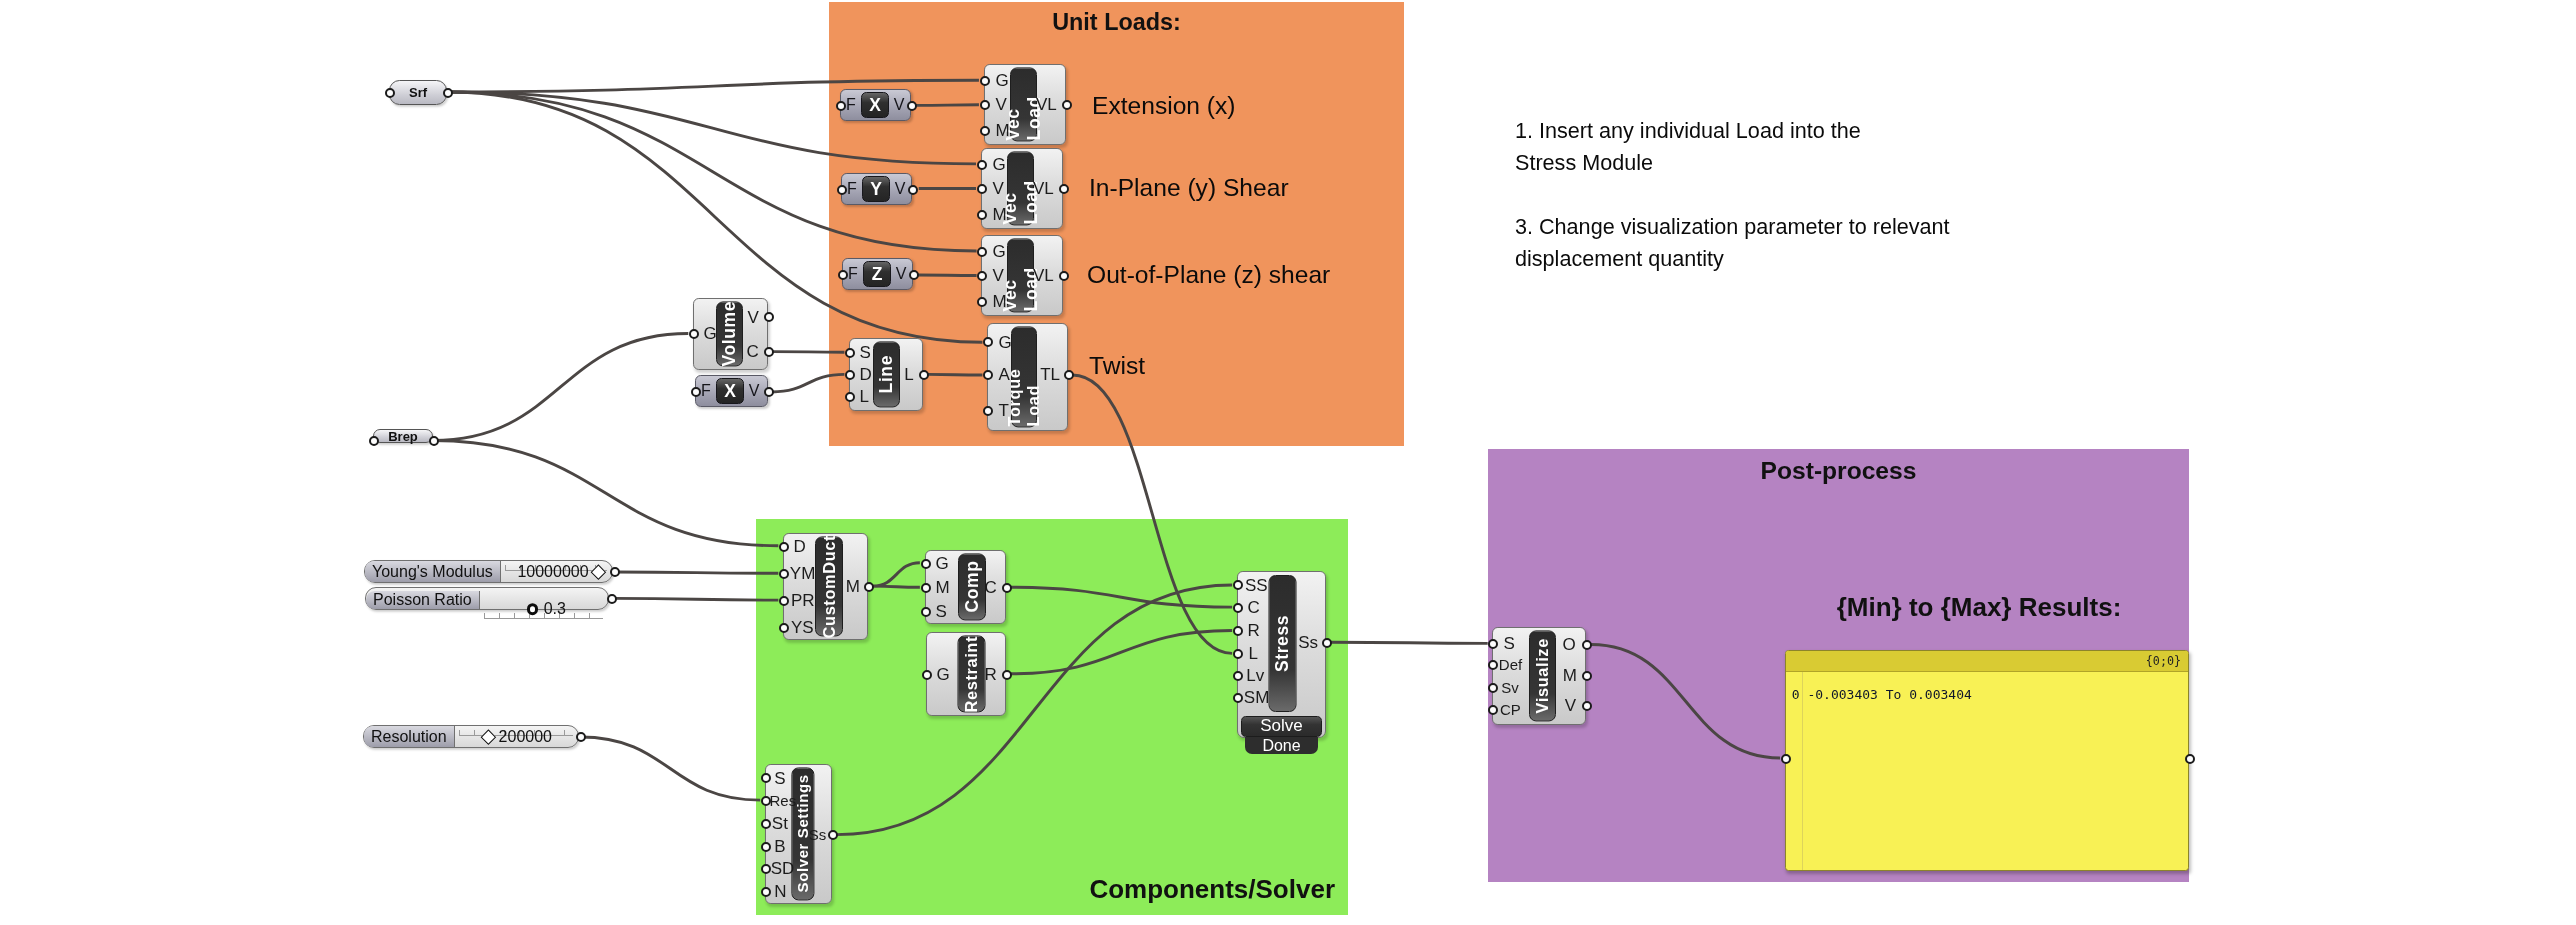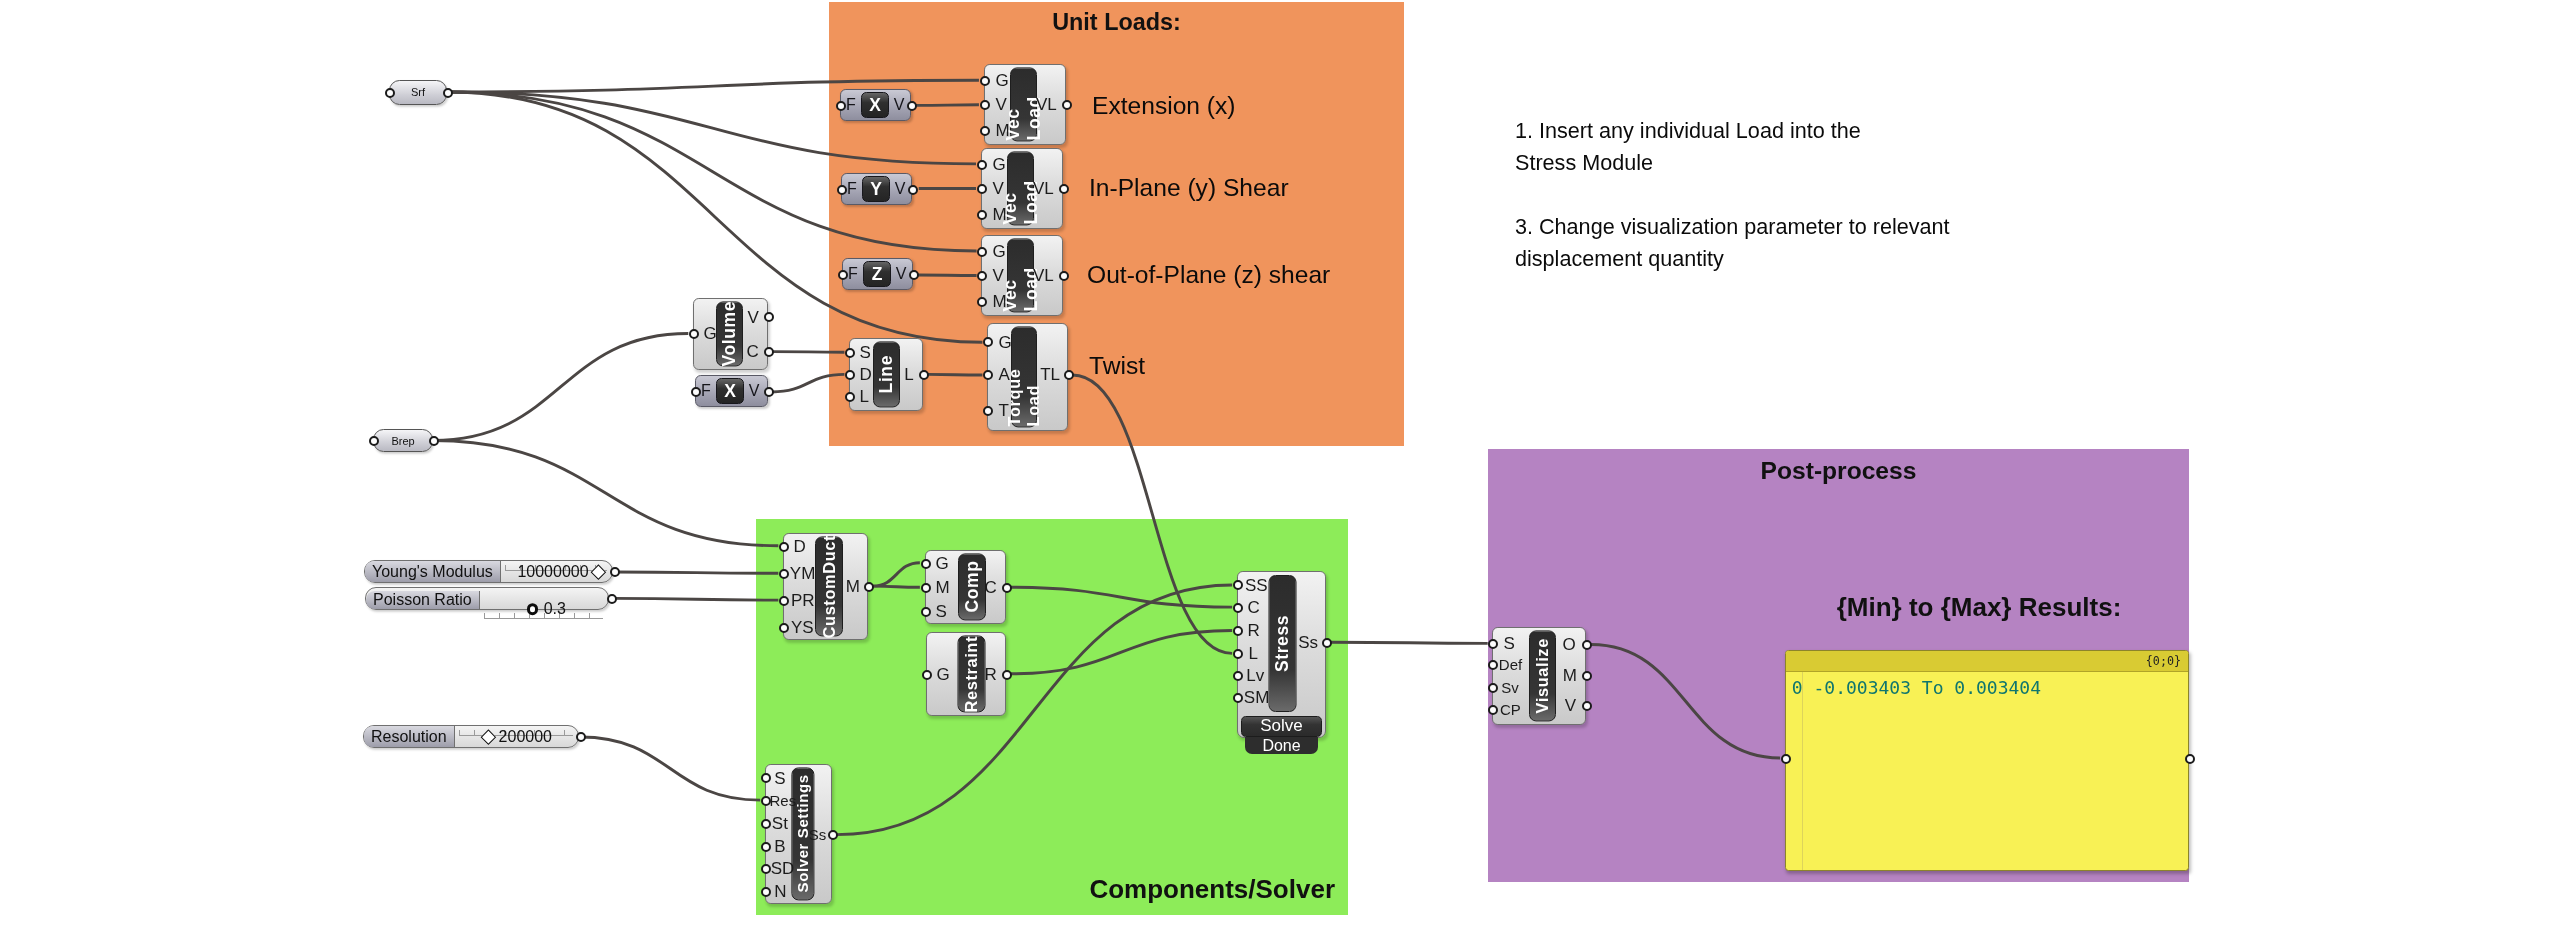--- a/index.html
+++ b/index.html
@@ -15,21 +15,21 @@
   .cap{position:absolute;background:linear-gradient(180deg,#6a6a6a,#353535 30%,#2c2c2c);
     border:1.2px solid #1e1e1e;border-radius:7px;color:#fff;font-weight:700;font-size:17.5px;
     display:flex;align-items:center;justify-content:center;box-sizing:border-box;}
   .vt{writing-mode:vertical-rl;transform:rotate(180deg);letter-spacing:0.6px;}
   .port{position:absolute;font-size:17px;color:#1c1c1c;transform:translateY(-52%);white-space:nowrap;z-index:5;}
   .grip{position:absolute;width:10px;height:10px;border-radius:50%;background:#fdfdfd;border:2.3px solid #1b1b1b;
     box-sizing:border-box;margin:-5.3px 0 0 -5.3px;z-index:6;}
   
   .param{position:absolute;z-index:4;background:linear-gradient(180deg,#f5f5f7,#cfcfd6 60%,#b9b9c2);
     border:1.8px solid #555;border-radius:10.5px;display:flex;align-items:center;justify-content:center;
-    font-size:11px;color:#111;box-sizing:border-box;box-shadow:1.2px 1.8px 2.3px rgba(0,0,0,.2);}
+    font-size:13px;color:#111;box-sizing:border-box;box-shadow:1.2px 1.8px 2.3px rgba(0,0,0,.2);font-weight:bold;}
   
   .slider{position:absolute;z-index:4;background:linear-gradient(180deg,#f4f4f4,#d8d8d8);
     border:1.8px solid #707070;border-radius:11px;box-sizing:border-box;display:flex;box-shadow:1.2px 1.8px 2.3px rgba(0,0,0,.2);}
   .sl-label{background:linear-gradient(180deg,#d9d9e0,#9d9daa);border-right:1.8px solid #707070;
     border-radius:8.8px 0 0 8.8px;display:flex;align-items:center;padding:0 7px;font-size:16px;color:#111;white-space:nowrap;}
   .sl-track{position:relative;flex:1;}
   .ticks{position:absolute;top:4.1px;left:4.7px;right:4.7px;height:5.3px;border-bottom:1.2px solid #9a9a9a;
     background:repeating-linear-gradient(90deg,#9a9a9a 0 1.2px,transparent 1.2px 15px);}
   .sl-val{position:absolute;font-size:16px;color:#111;top:50%;transform:translateY(-52%);white-space:nowrap;}
   .diamond{position:absolute;width:8.8px;height:8.8px;border:1.8px solid #111;background:#fff;
@@ -49,21 +49,21 @@
     display:flex;align-items:center;justify-content:center;}
   .ann{position:absolute;font-size:24.6px;color:#0b0b0b;transform:translateY(-50%);white-space:nowrap;z-index:2;}
   .note{position:absolute;font-size:21.6px;line-height:32px;color:#0b0b0b;z-index:2;}
   
   .ypanel{position:absolute;z-index:4;background:#f8f155;border:1.8px solid #8c842a;border-radius:3.5px;box-sizing:border-box;
     box-shadow:1.8px 2.3px 3.5px rgba(0,0,0,.25);}
   .yhead{position:absolute;left:0;right:0;top:0;height:21px;background:#d9cb33;border-bottom:1.2px solid #b0a428;
     border-radius:2.3px 2.3px 0 0;font-family:"DejaVu Sans Mono",monospace;font-size:11.7px;color:#222;
     display:flex;align-items:center;justify-content:flex-end;padding-right:7px;box-sizing:border-box;}
   .ysep{position:absolute;left:16.4px;top:21px;bottom:0;border-left:1.2px solid #ddd45b;}
-  .yrow{position:absolute;left:5.8px;top:26px;font-family:"DejaVu Sans Mono",monospace;font-size:18px;color:#0f766e;white-space:pre;}
+  .yrow{position:absolute;left:5.8px;top:36px;font-family:"DejaVu Sans Mono",monospace;font-size:13px;color:#0f172a;white-space:pre;}
 </style>
 </head>
 <body>
 
 <div class="canvas">
 
 
   <div class="grp" style="left:829px;top:1.8px;width:575px;height:444px;background:#F0945C;">
     <div class="grp-title" style="top:7px;">Unit Loads:</div>
   </div>
@@ -113,21 +113,21 @@
     <div>Stress Module</div>
     <div style="margin-top:32px;">3. Change visualization parameter to relevant</div>
     <div>displacement quantity</div>
   </div>
 
   <div class="param" style="left:389px;top:80px;width:58px;height:24.6px;">
     <span>Srf</span>
     <i class="grip" style="left:0;top:12.3px;"></i>
     <i class="grip" style="left:58px;top:12.3px;"></i>
   </div>
-  <div class="param" style="left:373px;top:429px;width:60px;height:23px;">
+  <div class="param" style="left:373px;top:429px;width:60px;height:14px;">
     <span>Brep</span>
     <i class="grip" style="left:0;top:11.7px;"></i>
     <i class="grip" style="left:60px;top:11.7px;"></i>
   </div>
 
   <div class="slider" style="left:364px;top:560px;width:249px;height:23px;">
     <div class="sl-label">Young's Modulus</div>
     <div class="sl-track">
       <div class="ticks"></div>
       <span class="sl-val" style="right:23.4px;">10000000</span>

